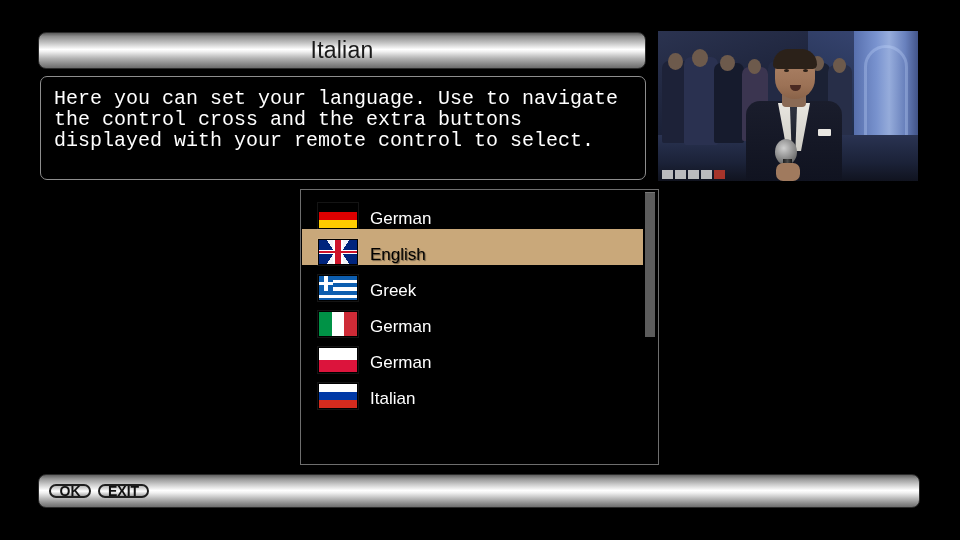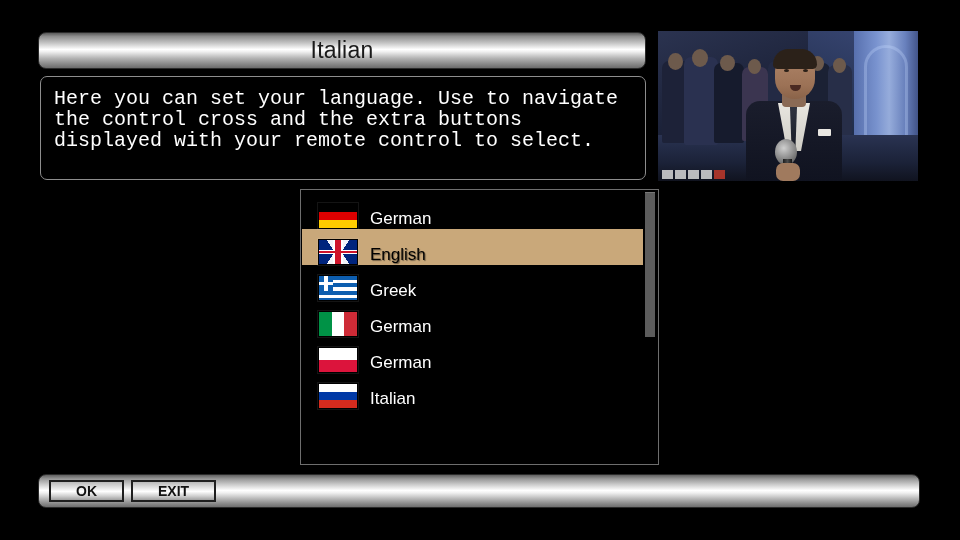--- a/index.html
+++ b/index.html
@@ -172,22 +172,22 @@
   
   #bottom-bar {
     position: absolute; left: 38px; top: 474px; width: 882px; height: 34px;
     border-radius: 8px; border: 1px solid #2a2a2a;
     background: linear-gradient(to bottom,
       #616161 0%, #979797 12%, #d2d2d2 32%, #ffffff 48%,
       #f0f0f0 56%, #b8b8b8 74%, #8e8e8e 88%, #6e6e6e 100%);
     display: flex; align-items: center; padding-left: 10px; gap: 7px;
   }
   .bar-button {
-    min-width: 42px; height: 22px; padding: 0 25px;
-    border: 2px solid #1f1f1f; border-radius: 0;
+    min-width: 42px; height: 14px; padding: 0 8px;
+    border: 2px solid #1f1f1f; border-radius: 8px;
     background: linear-gradient(to bottom,#b9b9b9 0%,#ededed 40%,#ffffff 52%,#cfcfcf 78%,#9f9f9f 100%);
     display: flex; align-items: center; justify-content: center;
     font-size: 14px; color: #111; font-weight: bold;
     font-family: "Liberation Sans", sans-serif;
   }
 </style>
 </head>
 <body>
 
 <div id="screen">

